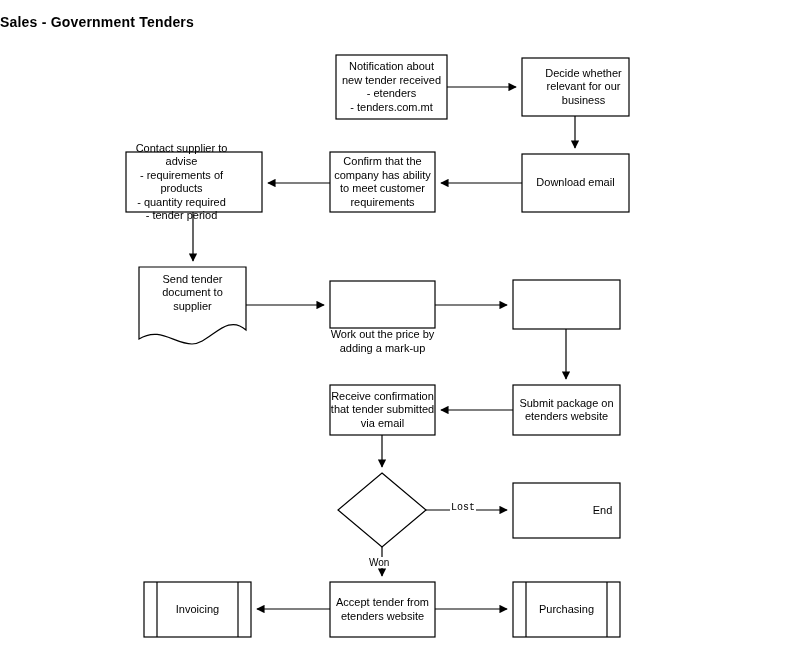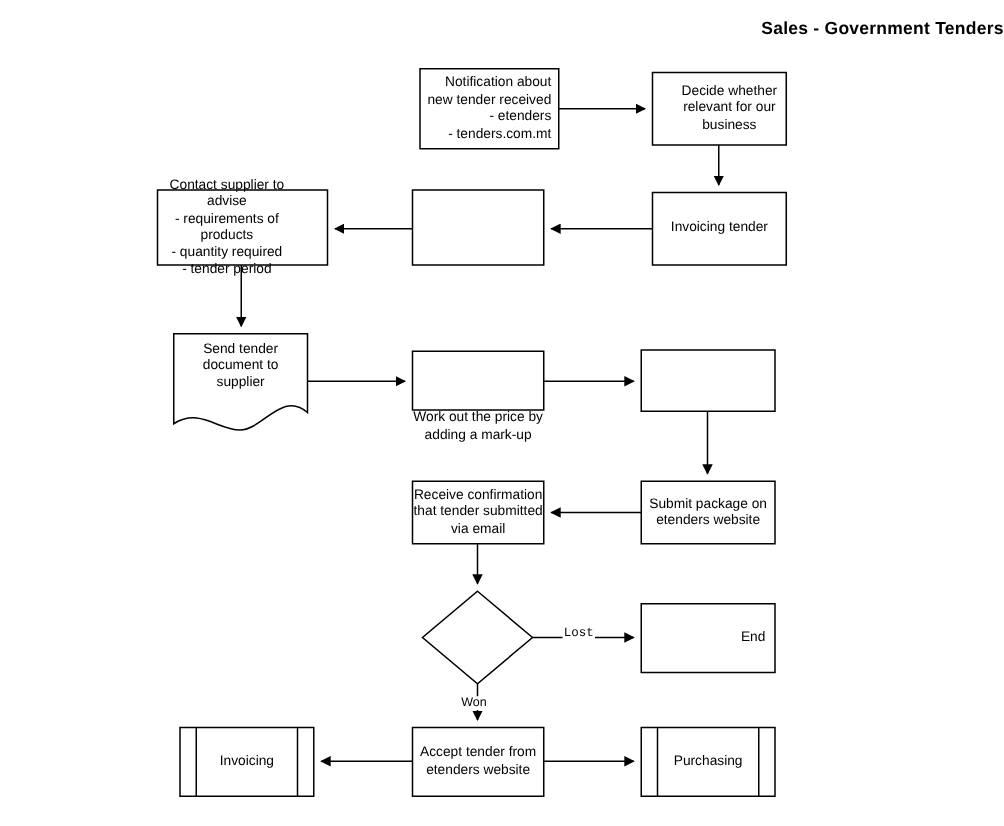--- a/index.html
+++ b/index.html
@@ -24,21 +24,21 @@
     left: 0;
     top: 0;
     width: 803px;
     height: 661px;
   }
   .title {
     position: absolute;
     left: 0;
     top: 14px;
     width: 803px;
-    text-align: right;
+    text-align: left;
     font-size: 14px;
     font-weight: bold;
     letter-spacing: 0.2px;
     white-space: pre;
   }
   
   .node-text {
     position: absolute;
     display: flex;
     align-items: center;
@@ -118,31 +118,35 @@
       <line x1="566" y1="329" x2="566" y2="379" marker-end="url(#arrow)"></line>
       <line x1="513" y1="410" x2="441" y2="410" marker-end="url(#arrow)"></line>
       <line x1="382" y1="435" x2="382" y2="467" marker-end="url(#arrow)"></line>
       <line x1="426" y1="510" x2="507" y2="510" marker-end="url(#arrow)"></line>
       <line x1="382" y1="547" x2="382" y2="576" marker-end="url(#arrow)"></line>
       <line x1="330" y1="609" x2="257" y2="609" marker-end="url(#arrow)"></line>
       <line x1="435" y1="609" x2="507" y2="609" marker-end="url(#arrow)"></line>
     </g>
   </svg>
 
-  <div class="node-text" style="left:336px; top:55px; width:111px; height:64px;text-align:right;">Notification about
+  <div class="node-text" style="left:336px; top:55px; width:111px; height:64px;">Notification about
 new tender received
 - etenders
 - tenders.com.mt</div>
 
   <div class="node-text" style="left:522px; top:58px; width:123px; height:58px;">Decide whether
 relevant for our
 business</div>
 
-  <div class="node-text" style="left:522px; top:154px; width:107px; height:58px;">Invoicing tender</div>
+  <div class="node-text" style="left:522px; top:154px; width:107px; height:58px;">Download email</div>
 
+  <div class="node-text" style="left:330px; top:152px; width:105px; height:60px;">Confirm that the
+company has ability
+to meet customer
+requirements</div>
 
   <div class="node-text" style="left:126px; top:152px; width:111px; height:60px;">Contact supplier to advise
 - requirements of products
 - quantity required
 - tender period</div>
 
   <div class="node-text" style="left:139px; top:267px; width:107px; height:52px;">Send tender
 document to
 supplier</div>
 

